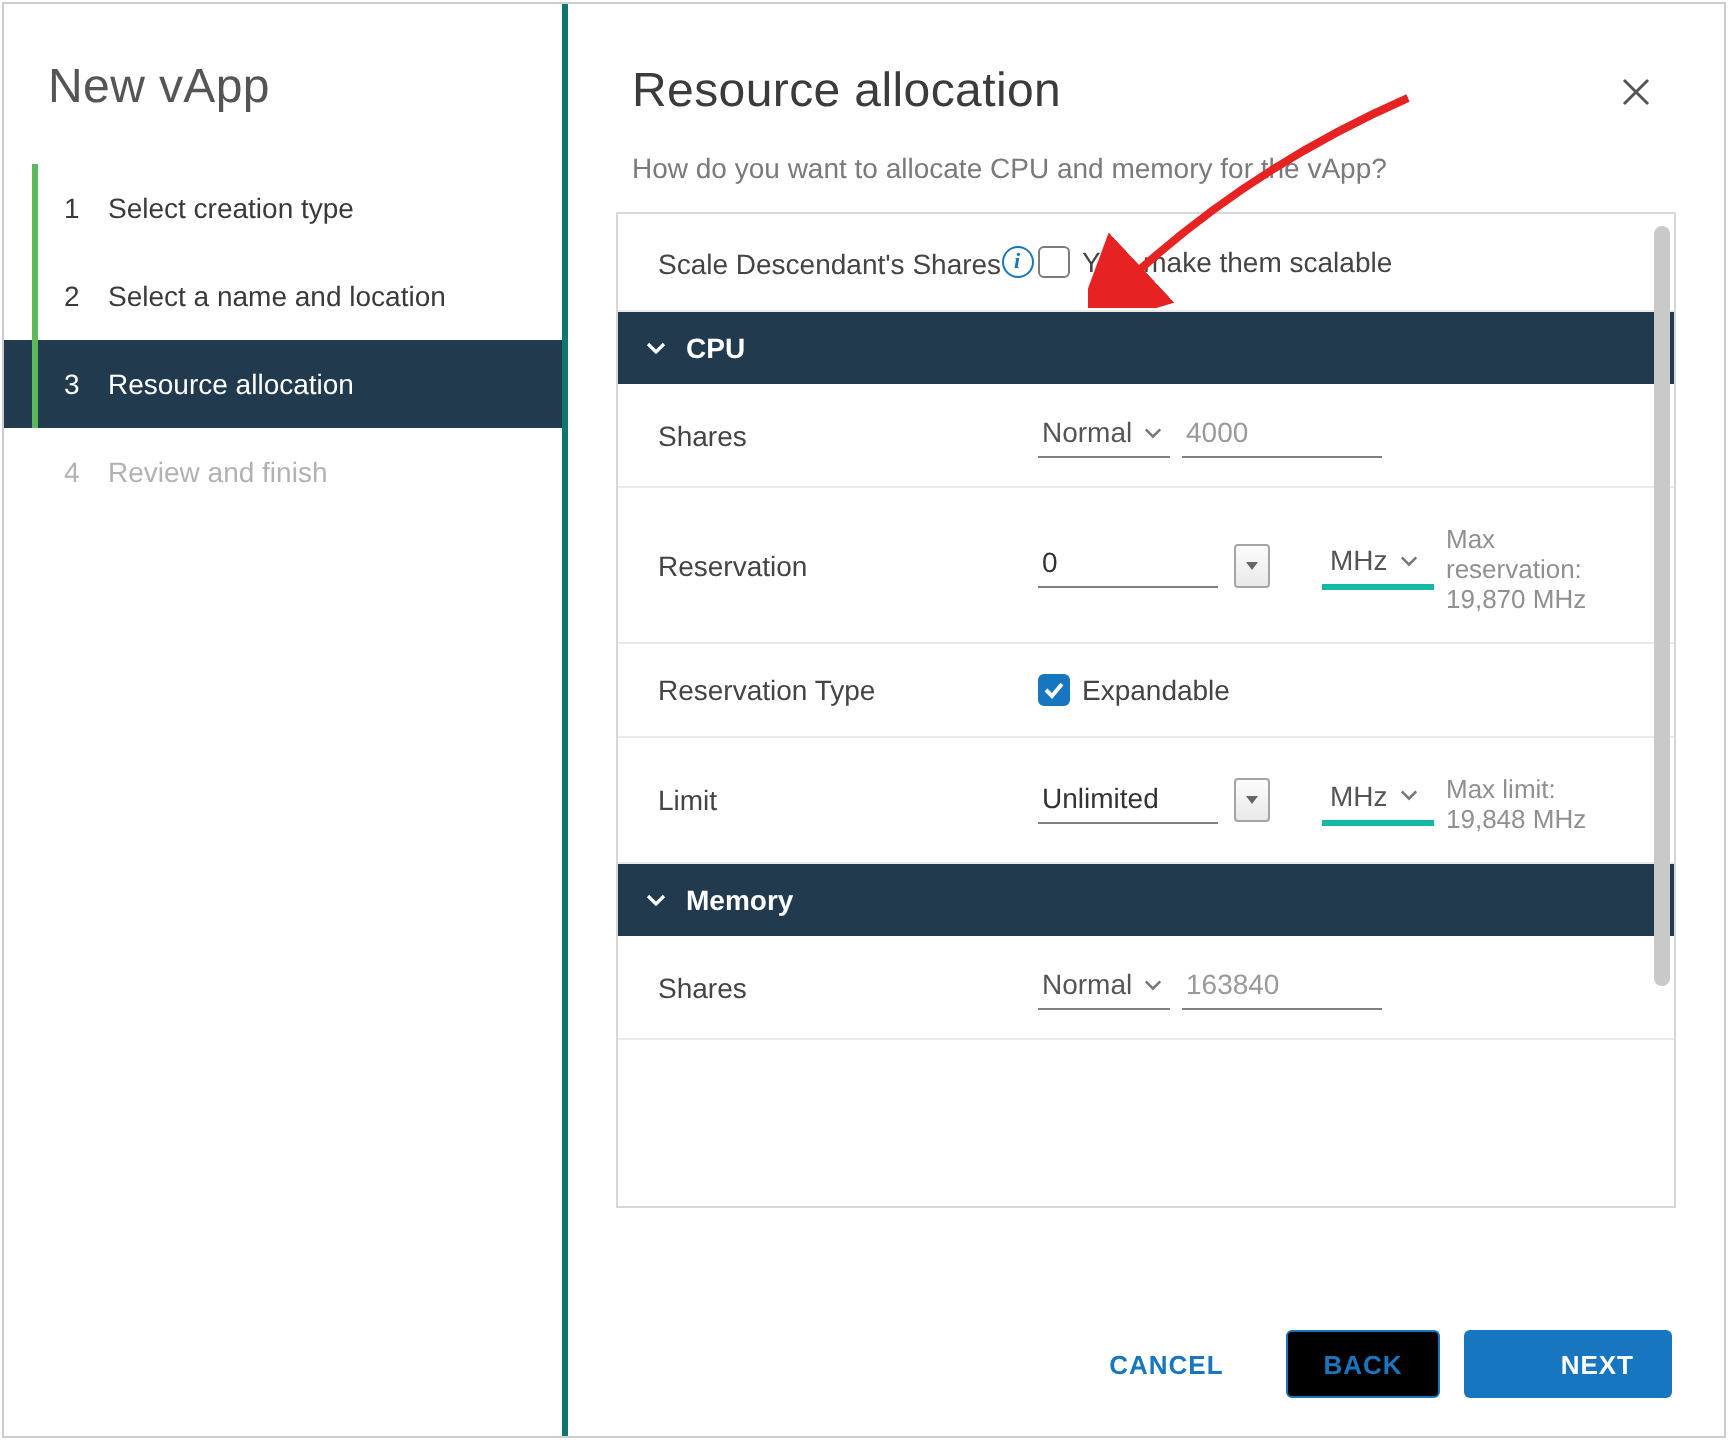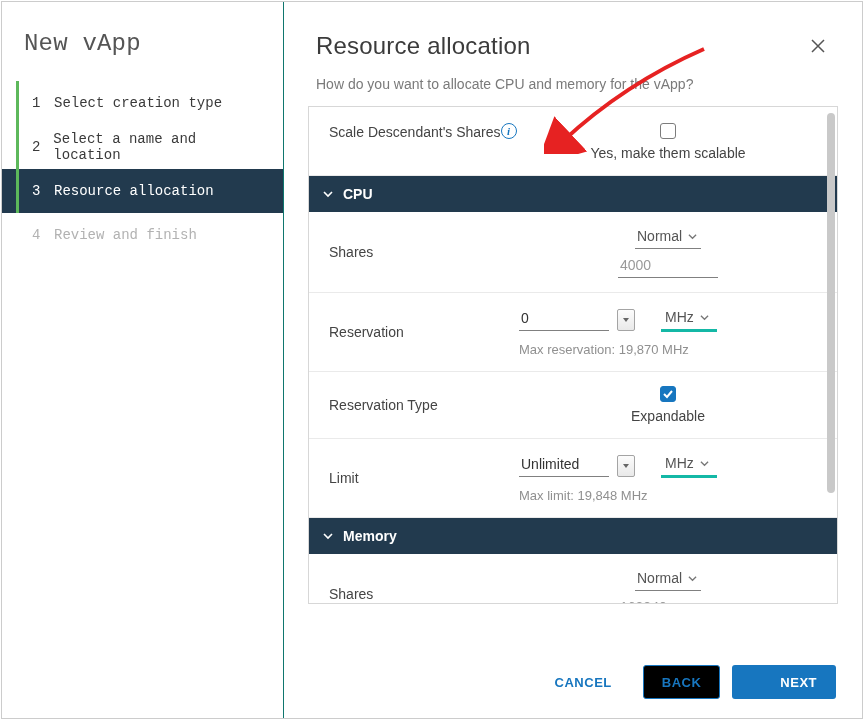--- a/index.html
+++ b/index.html
@@ -1,18 +1,18 @@
 <!DOCTYPE html>
 <html><head>
 <meta charset="utf-8">
 <style>
   * { box-sizing: border-box; margin: 0; padding: 0; }
   html, body { width: 866px; height: 722px; font-family: "Segoe UI", -apple-system, Arial, sans-serif; font-size: 14px; color: #313131; background: #fff; }
   .dialog { width: 862px; height: 718px; margin: 1px; border: 1px solid #ccc; display: flex; position: relative; }
-  .sidebar { width: 282px; border-right: 1px solid #0f766e; padding-top: 24px; font-family: Liberation Mono, monospace; }
+  .sidebar { width: 282px; border-right: 3px solid #0f766e; padding-top: 24px; }
   .sidebar-title { font-size: 24px; font-weight: 300; color: #555; padding: 4px 22px 24px; letter-spacing: 0.2px; }
   .steps { display: flex; flex-direction: column; }
   .step { display: flex; align-items: center; height: 44px; padding: 0 20px; font-size: 14px; color: #3a3a3a; cursor: pointer; position: relative; }
   .step .bar { width: 3px; height: 44px; position: absolute; left: 14px; top: 0; background: transparent; }
   .step.done .bar { background: #5db85b; }
   .step.active .bar { background: #5db85b; }
   .step.active { background: #223a4e; color: #fff; }
   .step .num { width: 16px; text-align: left; margin-left: 10px; margin-right: 6px; }
   .step.inactive { color: #b2b2b2; }
   .main { flex: 1; display: flex; flex-direction: column; position: relative; }
@@ -20,21 +20,21 @@
   .main-header h1 { font-size: 24px; font-weight: 300; color: #3b3b3b; letter-spacing: 0.2px; }
   .close-x { width: 24px; height: 24px; display: flex; align-items: center; justify-content: center; cursor: pointer; color: #555; }
   .subhead { padding: 4px 32px 14px; color: #7a7a7a; font-size: 14px; }
   .content-wrap { margin: 0 24px 0 24px; border: 1px solid #d7d7d7; position: relative; height: 498px; overflow: hidden; }
   .content-scroll { height: 100%; overflow-y: auto; }
   
   .scroll-track { position: absolute; right: 2px; top: 4px; bottom: 4px; width: 8px; }
   .scroll-thumb { width: 8px; background: #c9c9c9; border-radius: 4px; height: 380px; margin-top: 2px; }
   .row { display: flex; align-items: center; padding: 14px 20px; border-bottom: 1px solid #eaeaea; font-size: 14px; color: #444; }
   .row .label { width: 190px; display: flex; align-items: center; gap: 0; line-height: 1.3; }
-  .row .control { flex: 1; display: flex; flex-direction: column; gap: 6px; }
+  .row .control { flex: 1; display: flex; flex-direction: row; gap: 6px; }
   .hstack { display: flex; align-items: center; gap: 8px; }
   .section-head { background: #223a4e; color: #fff; display: flex; align-items: center; gap: 8px; padding: 10px 12px; font-size: 14px; font-weight: 600; }
   .chev { width: 14px; height: 14px; display: inline-flex; align-items: center; justify-content: center; }
   .info-icon { width: 16px; height: 16px; border: 1.2px solid #1776bf; border-radius: 50%; display: inline-flex; align-items: center; justify-content: center; color: #1776bf; font-style: italic; font-family: Georgia, serif; font-size: 11px; font-weight: bold; }
   .checkbox { width: 16px; height: 16px; border: 1.3px solid #7c7c7c; border-radius: 3px; display: inline-flex; align-items: center; justify-content: center; cursor: pointer; background: #fff; }
   .checkbox.checked { background: #1776bf; border-color: #1776bf; }
   .checkbox.checked svg { display: block; }
   .checkbox svg { display: none; }
   .select { display: inline-flex; align-items: center; gap: 6px; border-bottom: 1px solid #808080; padding: 2px 2px 4px 2px; min-width: 66px; cursor: pointer; color: #555; }
   .text-input { border: none; border-bottom: 1px solid #808080; padding: 2px 2px 4px 2px; width: 100px; font-size: 14px; color: #999; background: transparent; }

